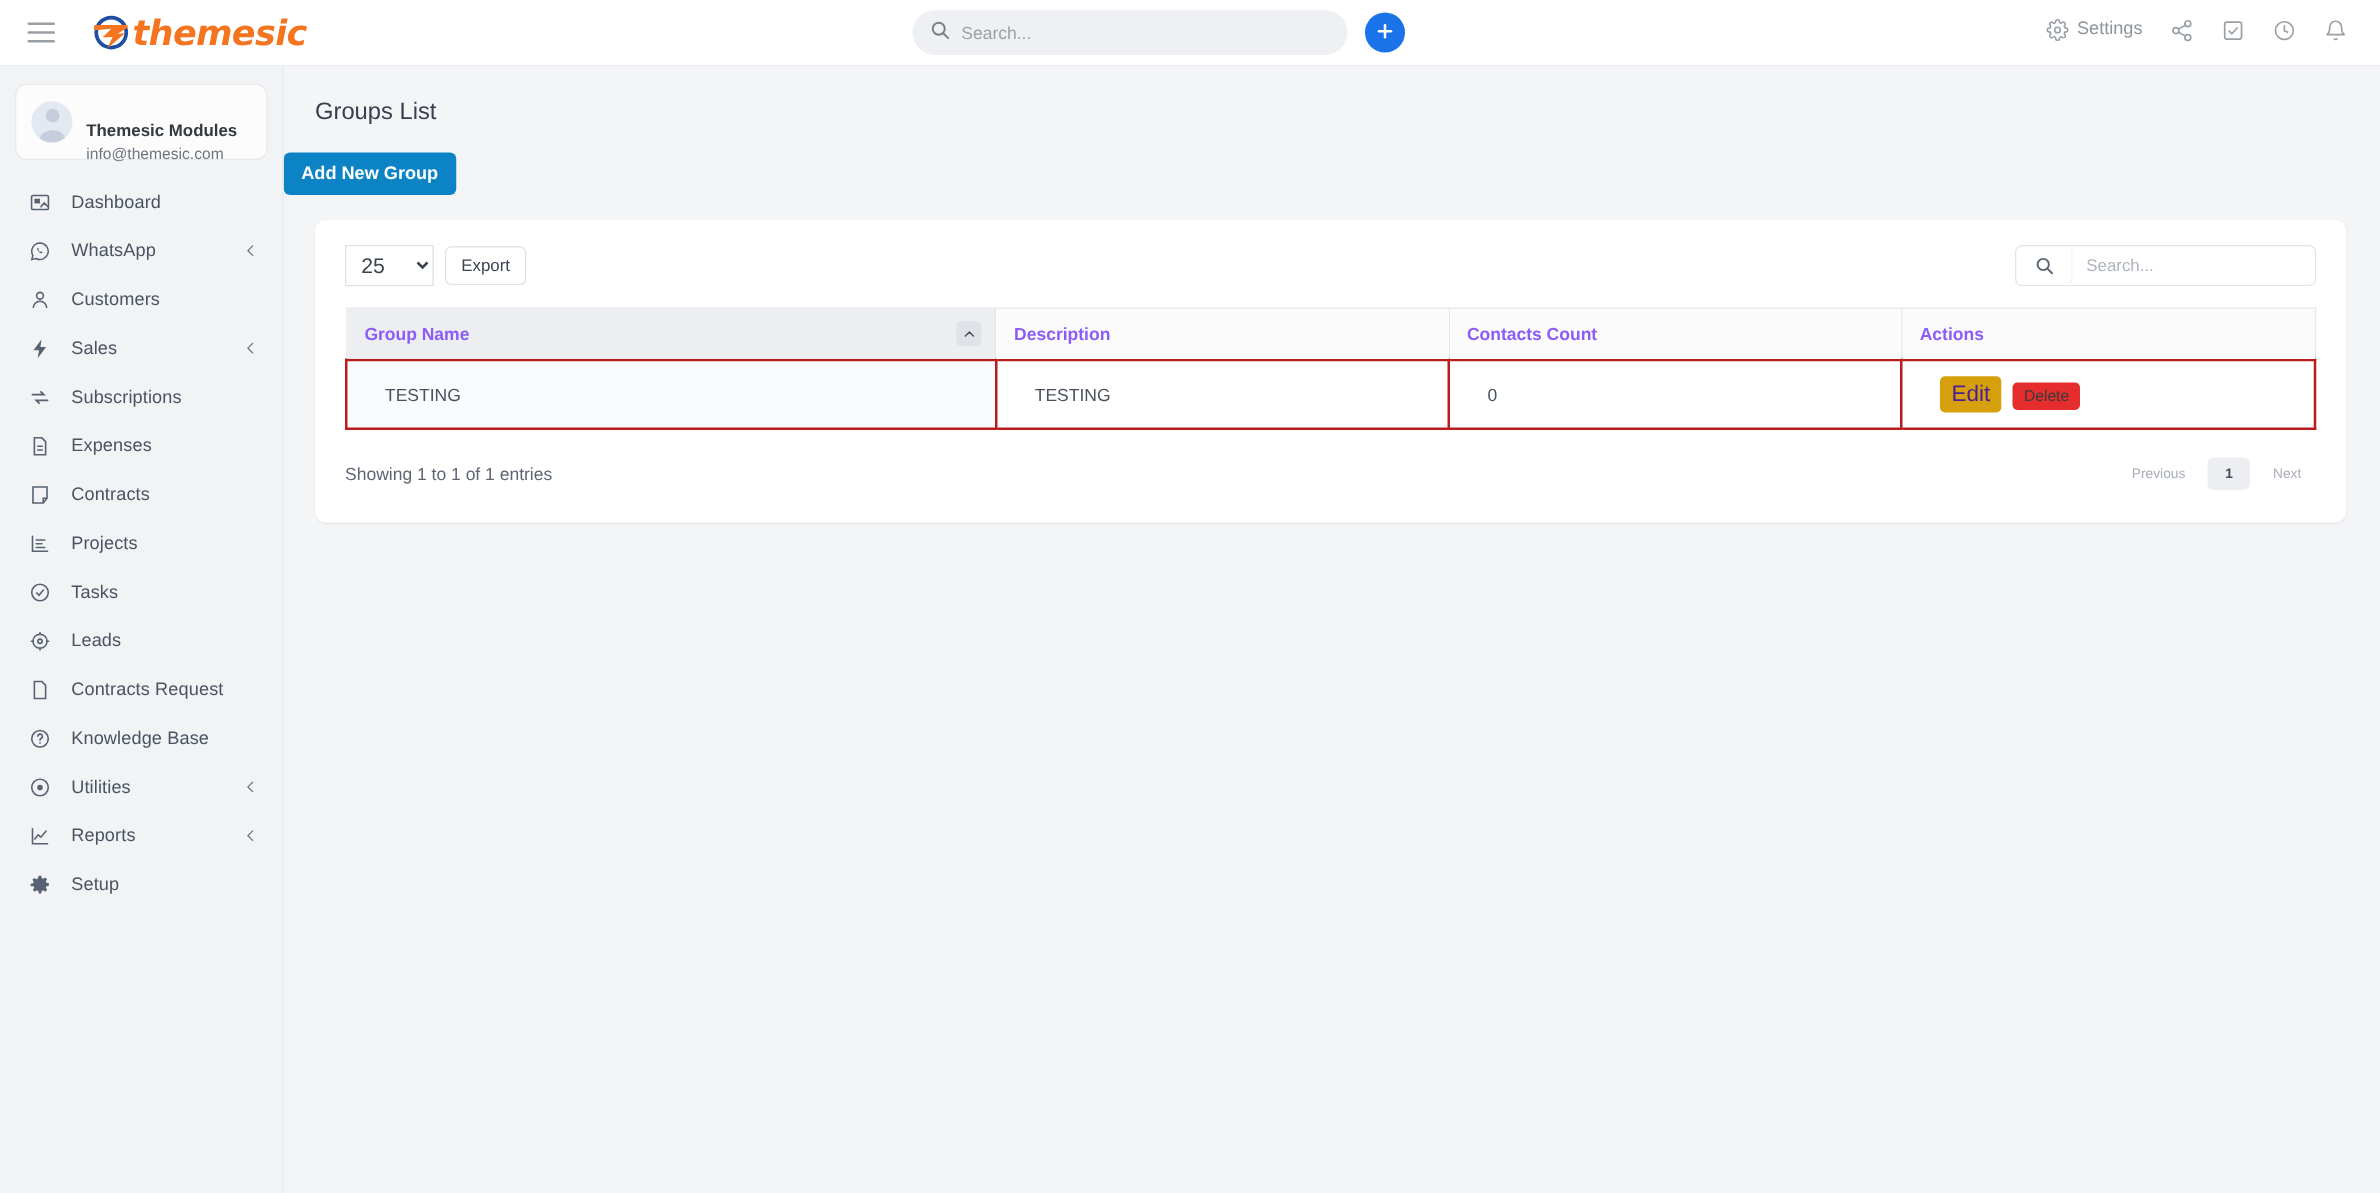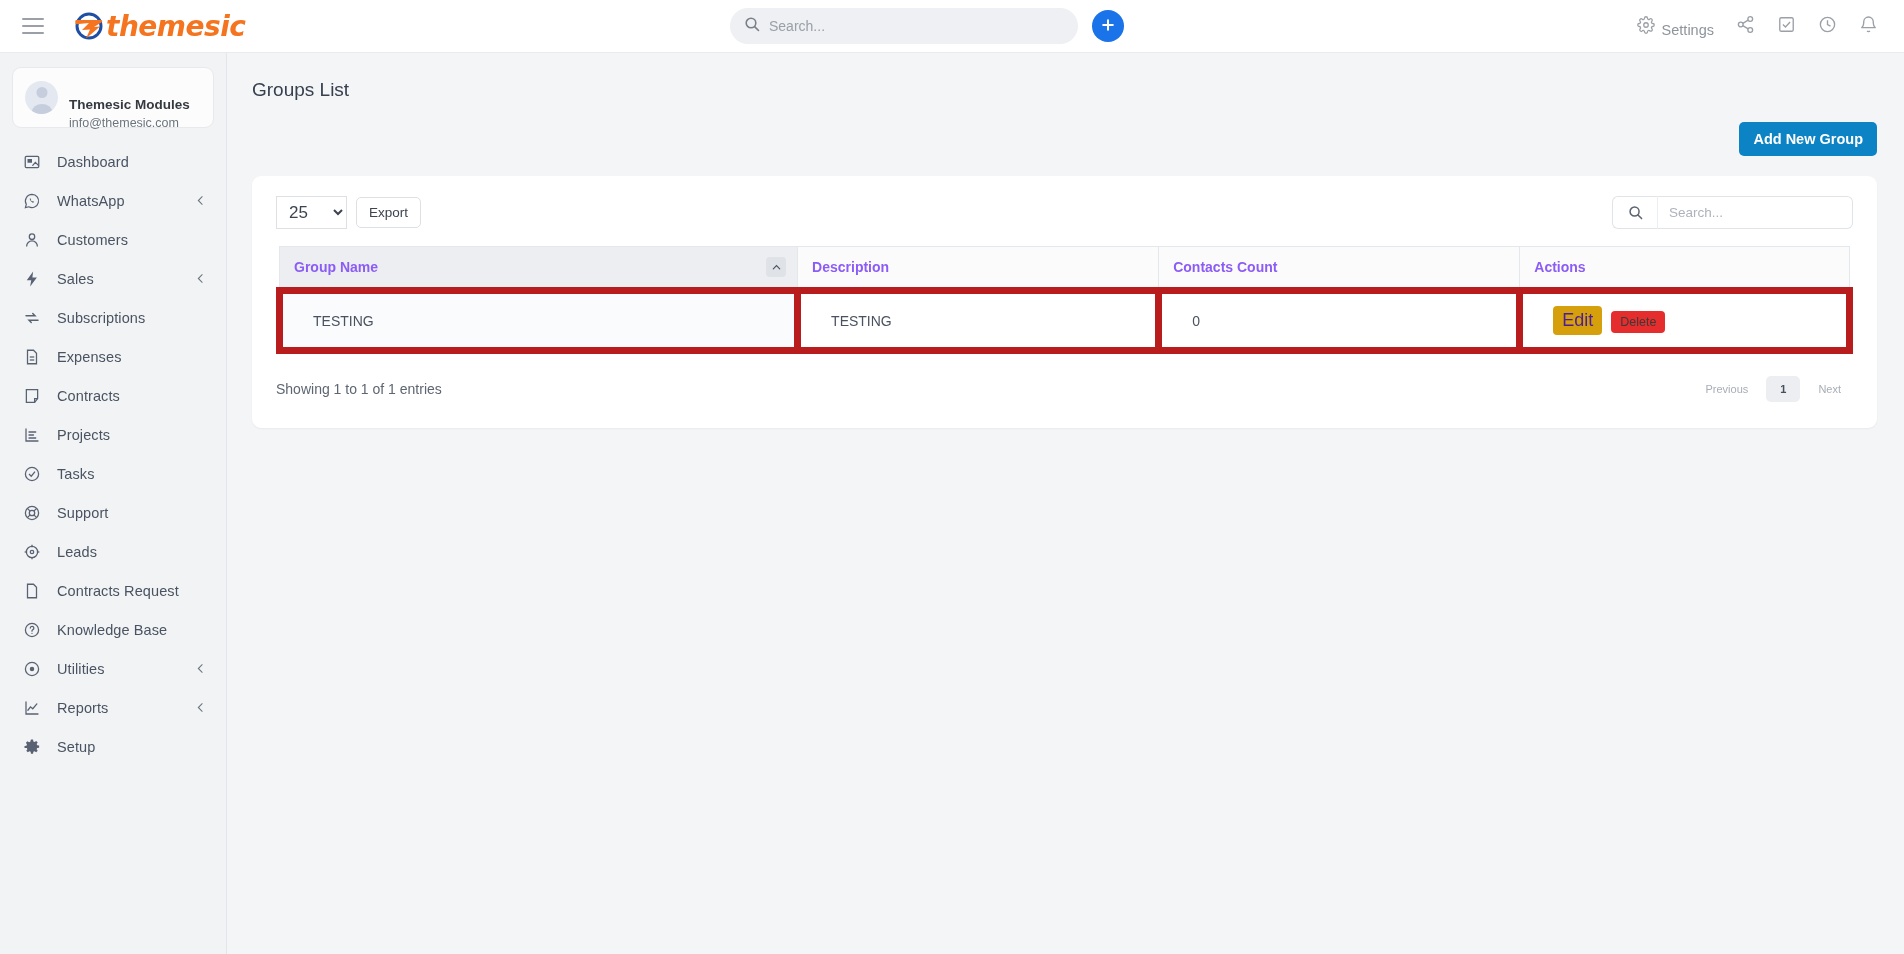--- a/index.html
+++ b/index.html
@@ -55,21 +55,21 @@
     width: 32px; height: 32px; border-radius: 50%;
     background: #1a73e8; border: none; cursor: pointer;
     display: flex; align-items: center; justify-content: center;
     color: #fff;
   }
 
   .topbar-right {
     position: absolute; right: 26px; top: 0; height: 53px;
     display: flex; align-items: center; gap: 22px;
   }
-  .tb-item { display: flex; align-items: flex-end; gap: 7px; cursor: pointer; color: #9aa0a6; }
+  .tb-item { display: flex; align-items: flex-start; gap: 7px; cursor: pointer; color: #9aa0a6; }
   .tb-label { font-size: 14.5px; color: #8e949c; }
 
   
   .sidebar {
     position: absolute; top: 53px; left: 0; width: 227px; height: 901px;
     background: #f2f3f5;
     border-right: 1px solid #e3e5e8;
     overflow: hidden;
   }
   .profile-card {
@@ -113,21 +113,21 @@
     position: absolute; top: 53px; left: 227px;
     width: 1677px; height: 901px;
     background: #f4f5f7;
     overflow: hidden;
   }
   .page-title {
     font-size: 19px; color: #37404e; font-weight: 400;
     margin: 26px 0 0 25px;
   }
   .action-row {
-    display: flex; justify-content: flex-end;
+    display: flex; 
     margin: 21px 27px 0 0;
   }
   .btn-primary {
     background: #0c83c4; color: #ffffff;
     border: none; border-radius: 5px;
     font-size: 14.5px; font-weight: 700;
     padding: 9px 14px; cursor: pointer;
     font-family: "Liberation Sans", sans-serif;
   }
 
@@ -189,21 +189,21 @@
   .sort-badge {
     position: absolute; right: 11px; top: 50%; transform: translateY(-50%);
     width: 20px; height: 20px; border-radius: 4px;
     background: #dfe2e7;
     display: flex; align-items: center; justify-content: center;
     color: #4a5260;
   }
   tbody td {
     font-size: 14px; color: #4a5260;
     padding: 12px 30px;
-    border: 7px solid #b91c1c;
+    border: 2px solid #b91c1c;
     background: #ffffff;
   }
   tbody td.sorted { background: #fafbfc; }
   .btn-edit {
     background: #d6a00c; color: #4c1d95;
     border: none; border-radius: 4px;
     font-size: 18px; padding: 4px 9px; cursor: pointer;
     font-family: "Liberation Sans", sans-serif;
   }
   .btn-delete {
@@ -424,33 +424,20 @@
     <div class="nav-item">
       <span class="nav-icon">
         <svg width="18" height="18" viewBox="0 0 24 24" fill="none" stroke="#596273" stroke-width="1.7">
           <circle cx="12" cy="12" r="8.8"></circle>
             <polyline points="8,12 11,15 16,8.8"></polyline>
         </svg>
       </span>
       <span class="nav-label">Tasks</span>
     </div>
 
-    <div class="nav-item">
-      <span class="nav-icon">
-        <svg width="18" height="18" viewBox="0 0 24 24" fill="none" stroke="#596273" stroke-width="1.7">
-          <circle cx="12" cy="12" r="8.8"></circle>
-            <circle cx="12" cy="12" r="3.6"></circle>
-          <line x1="5.8" y1="5.8" x2="9.5" y2="9.5"></line>
-            <line x1="14.5" y1="14.5" x2="18.2" y2="18.2"></line>
-          <line x1="18.2" y1="5.8" x2="14.5" y2="9.5"></line>
-            <line x1="9.5" y1="14.5" x2="5.8" y2="18.2"></line>
-        </svg>
-      </span>
-      <span class="nav-label">Support</span>
-    </div>
 
     <div class="nav-item">
       <span class="nav-icon">
         <svg width="18" height="18" viewBox="0 0 24 24" fill="none" stroke="#596273" stroke-width="1.7">
           <circle cx="12" cy="12" r="7.5"></circle>
             <circle cx="12" cy="12" r="2.3"></circle>
           <line x1="12" y1="2.2" x2="12" y2="5.5"></line>
             <line x1="12" y1="18.5" x2="12" y2="21.8"></line>
           <line x1="2.2" y1="12" x2="5.5" y2="12"></line>
             <line x1="18.5" y1="12" x2="21.8" y2="12"></line>

